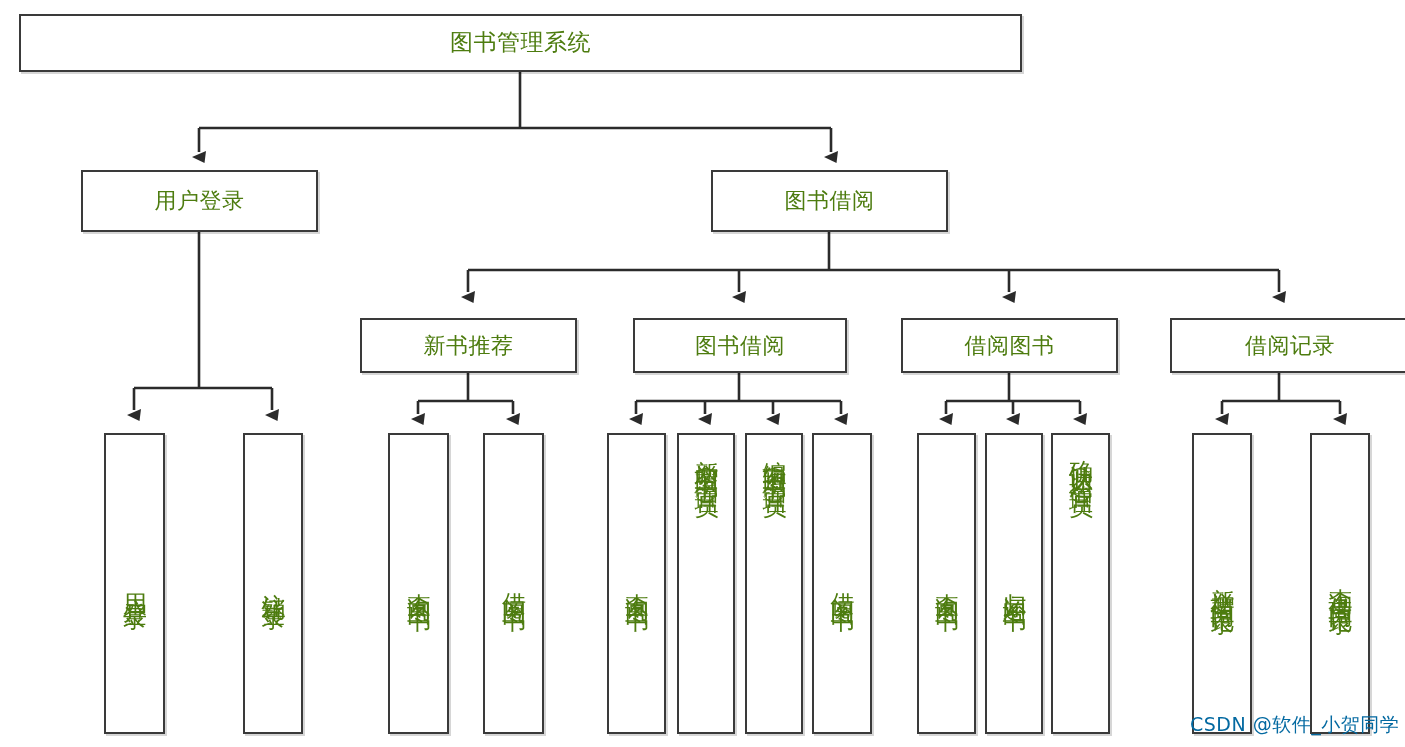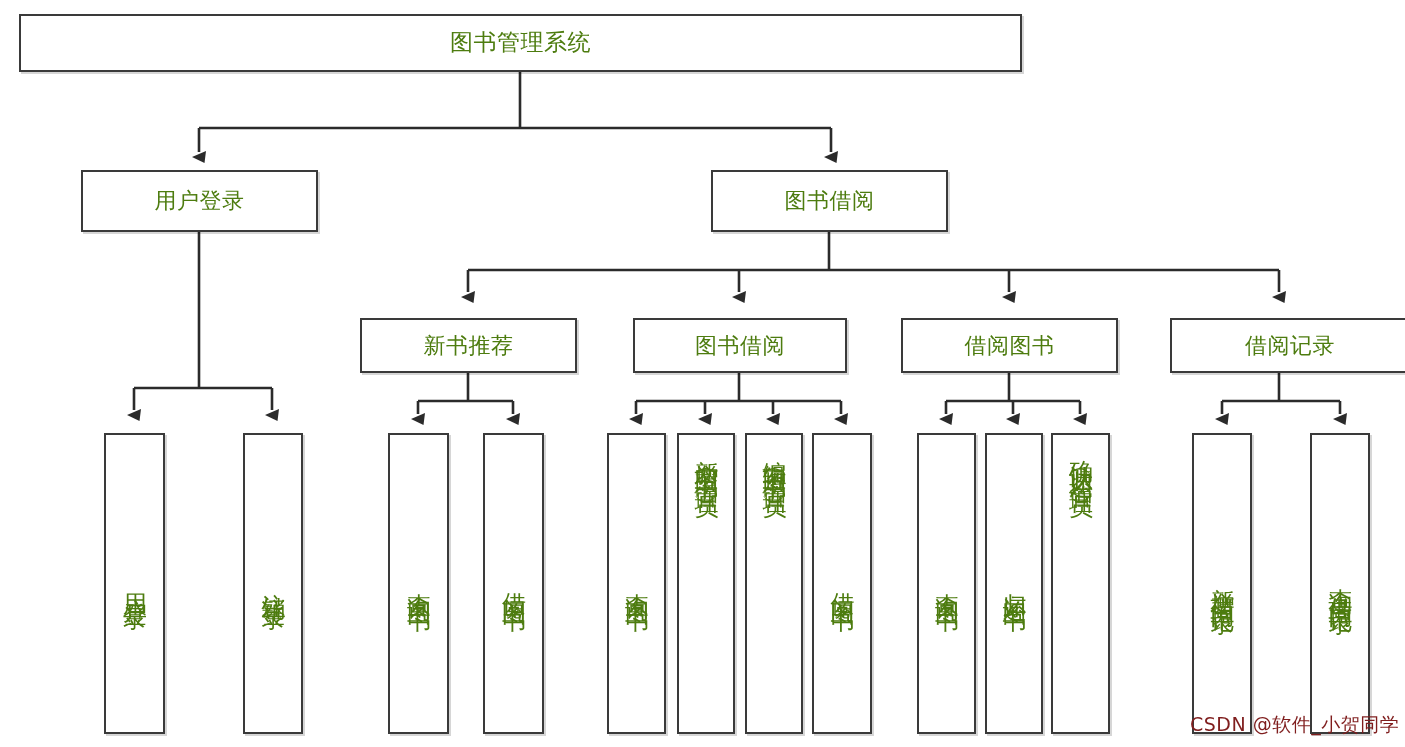--- a/index.html
+++ b/index.html
@@ -63,21 +63,21 @@
   }
   .node.vert.mid {
     align-items: center;
     padding-top: 0;
   }
   .watermark {
     position: absolute;
     left: 1190px;
     top: 712px;
     font-size: 19px;
-    color: #7f1d1d;
+    color: #0369a1;
     white-space: nowrap;
     letter-spacing: 0.5px;
   }
 </style>
 </head>
 <body>
 
 <div id="canvas">
 
   <svg class="edges" viewBox="0 0 1405 747">

